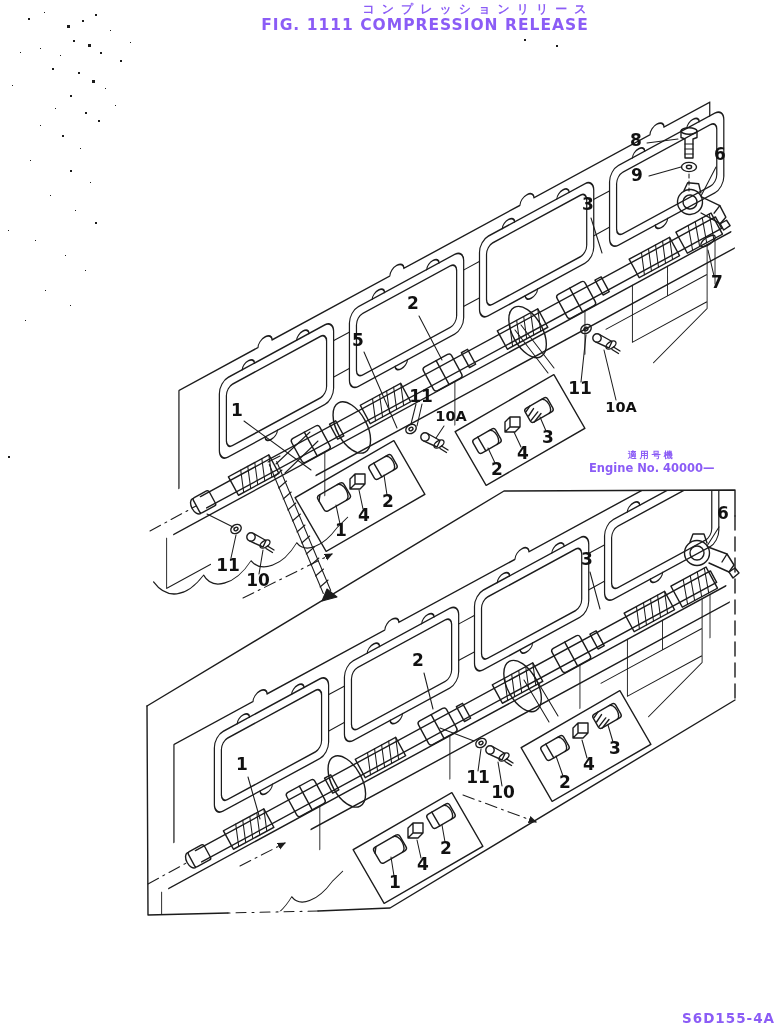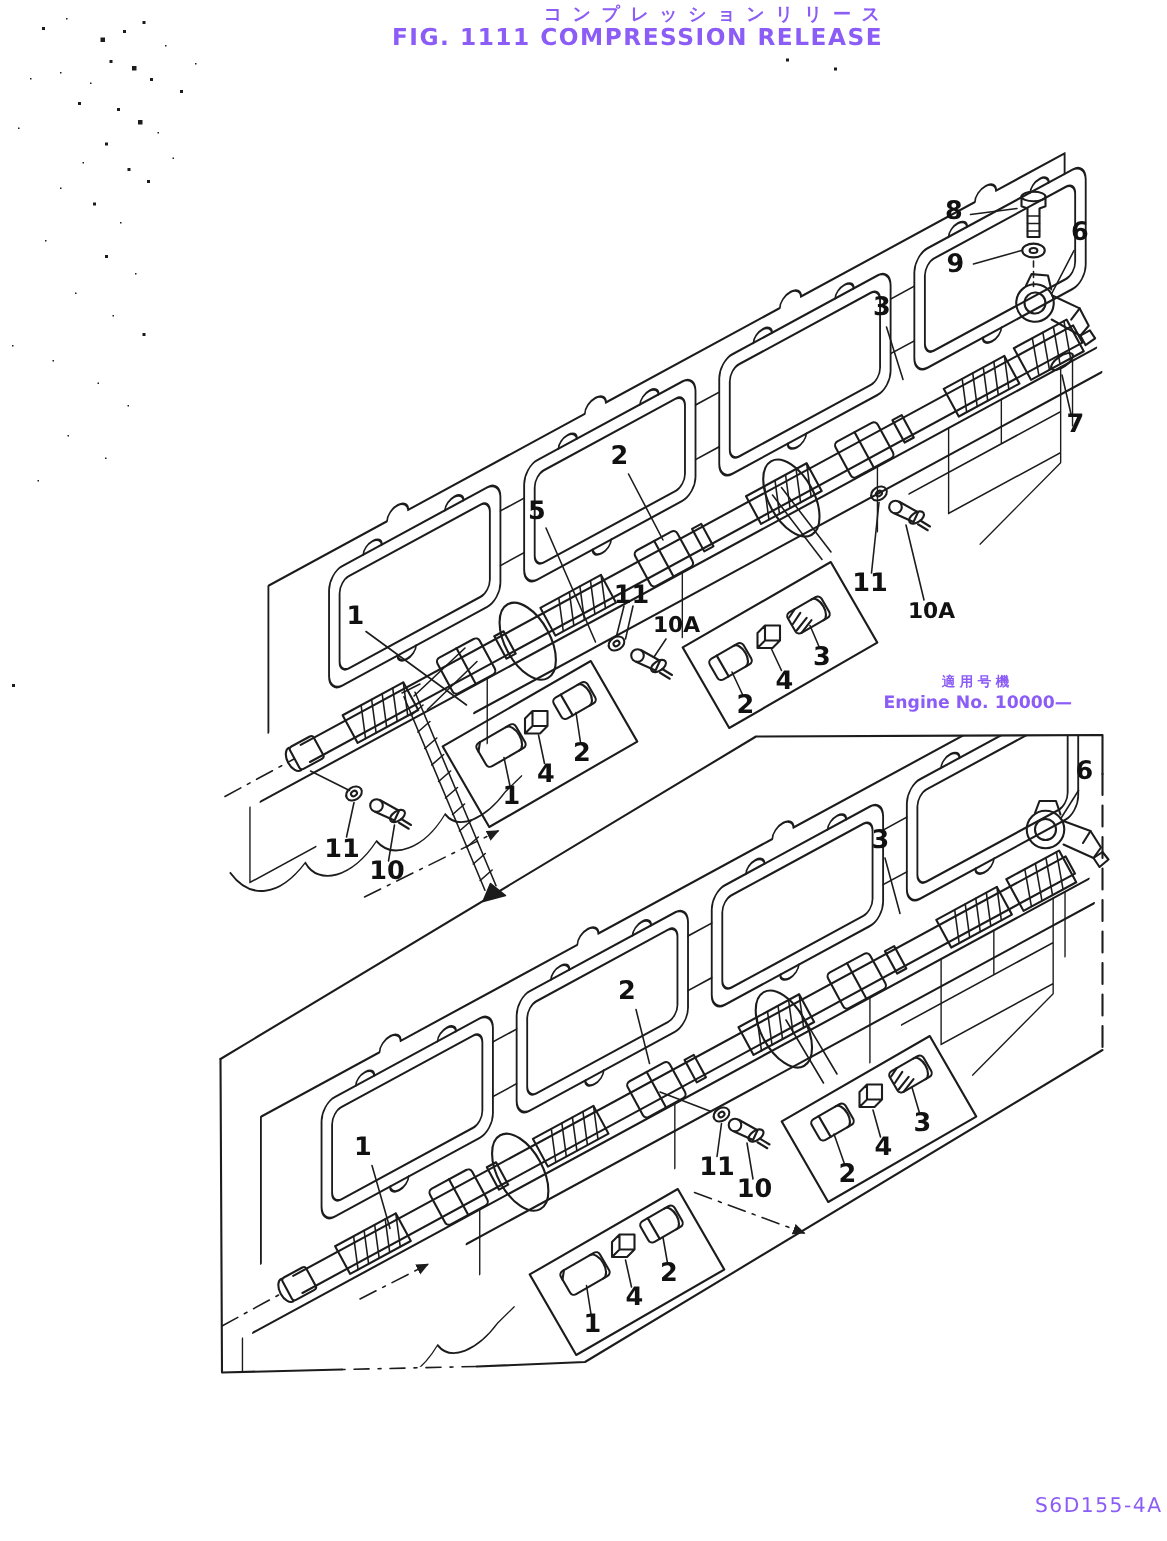--- a/index.html
+++ b/index.html
@@ -4,42 +4,42 @@
 <style>
   html,body{margin:0;padding:0;background:#e8e8e8;}
   .page{position:relative;width:778px;height:1027px;background:#ffffff;overflow:hidden;
         font-family:"DejaVu Sans","Liberation Sans",sans-serif;color:#8b5cf6;}
   .title{position:absolute;top:3px;left:0;width:100%;text-align:center;line-height:1.15;}
   .title-jp{position:relative;left:89px;font-size:12px;font-weight:bold;letter-spacing:7px;}
   .title-en{position:relative;left:36px;font-size:15.5px;font-weight:bold;letter-spacing:1px;}
   .engine-no{position:absolute;left:589px;top:450px;line-height:1.25;text-align:center;}
   .engine-no .jp{font-size:9px;font-weight:bold;letter-spacing:3px;}
   .engine-no .en{font-size:11.5px;font-weight:bold;}
-  .doc-code{position:absolute;right:3px;bottom:15px;font-size:13.5px;font-weight:normal;letter-spacing:1px;}
+  .doc-code{position:absolute;right:3px;bottom:1px;font-size:13.5px;font-weight:bold;letter-spacing:1px;}
   svg{position:absolute;left:0;top:0;}
   .ln{fill:none;stroke:#1c1c1c;stroke-width:1.4;stroke-linecap:round;stroke-linejoin:round;}
   .thin{stroke-width:1.05;}
   .dashdot{stroke-dasharray:12 5 2 5;}
   .lbl{font-family:"DejaVu Sans","Liberation Sans",sans-serif;font-size:17px;font-weight:bold;
        fill:#111;text-anchor:middle;}
   .lblA{font-size:14.5px;}
 </style>
 </head>
 <body>
 
 <div class="page">
 
   <div class="title">
     <div class="title-jp">コンプレッションリリース</div>
     <div class="title-en">FIG. 1111  COMPRESSION RELEASE</div>
   </div>
 
   <div class="engine-no">
     <div class="jp">適用号機</div>
-    <div class="en">Engine  No.  10000—</div>
+    <div class="en">Engine  No.  40000—</div>
   </div>
 
   <div class="doc-code">S6D155-4A</div>
 
   <svg width="778" height="1027" viewBox="0 0 778 1027" xmlns="http://www.w3.org/2000/svg">
     <defs>
       <marker id="arr" markerWidth="9" markerHeight="8" refX="7" refY="3.5" orient="auto">
         <path d="M0,0 L8,3.5 L0,7 Z" fill="#1c1c1c"></path>
       </marker>
 

